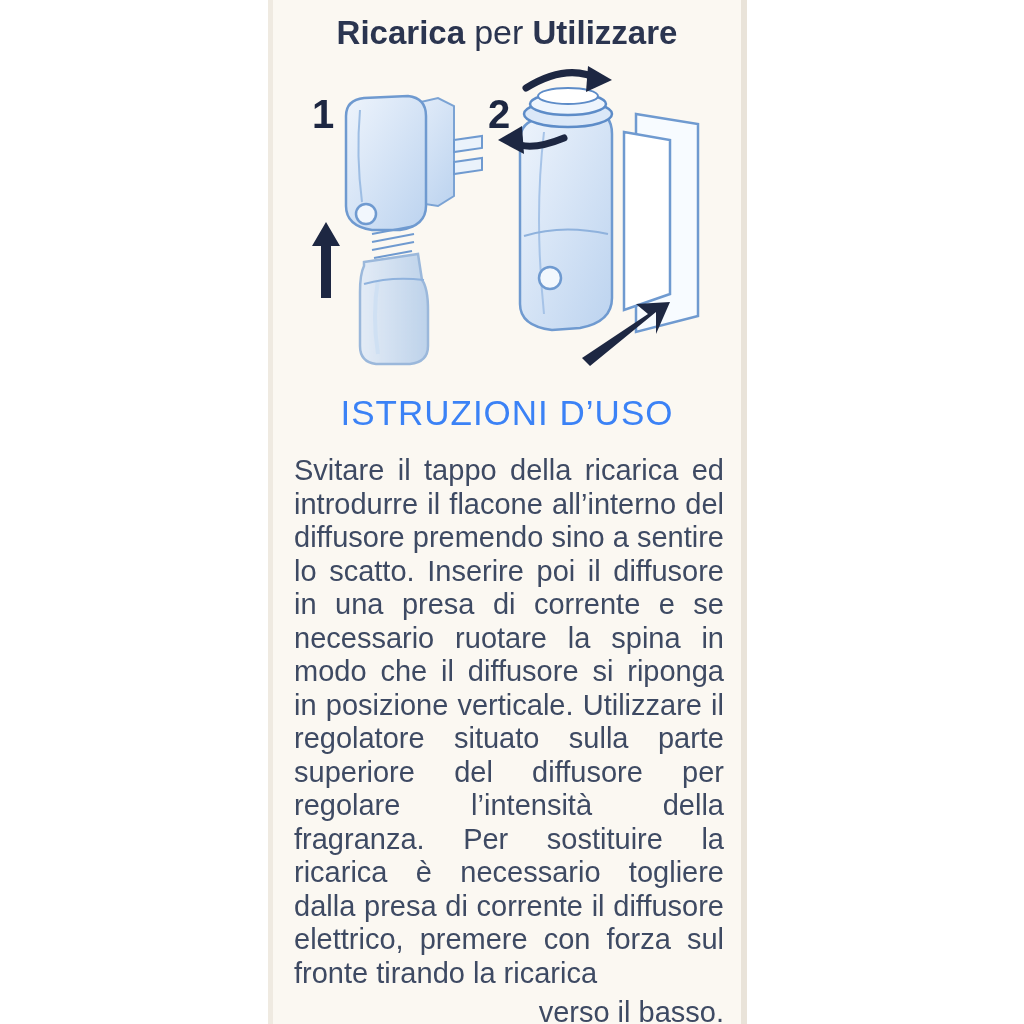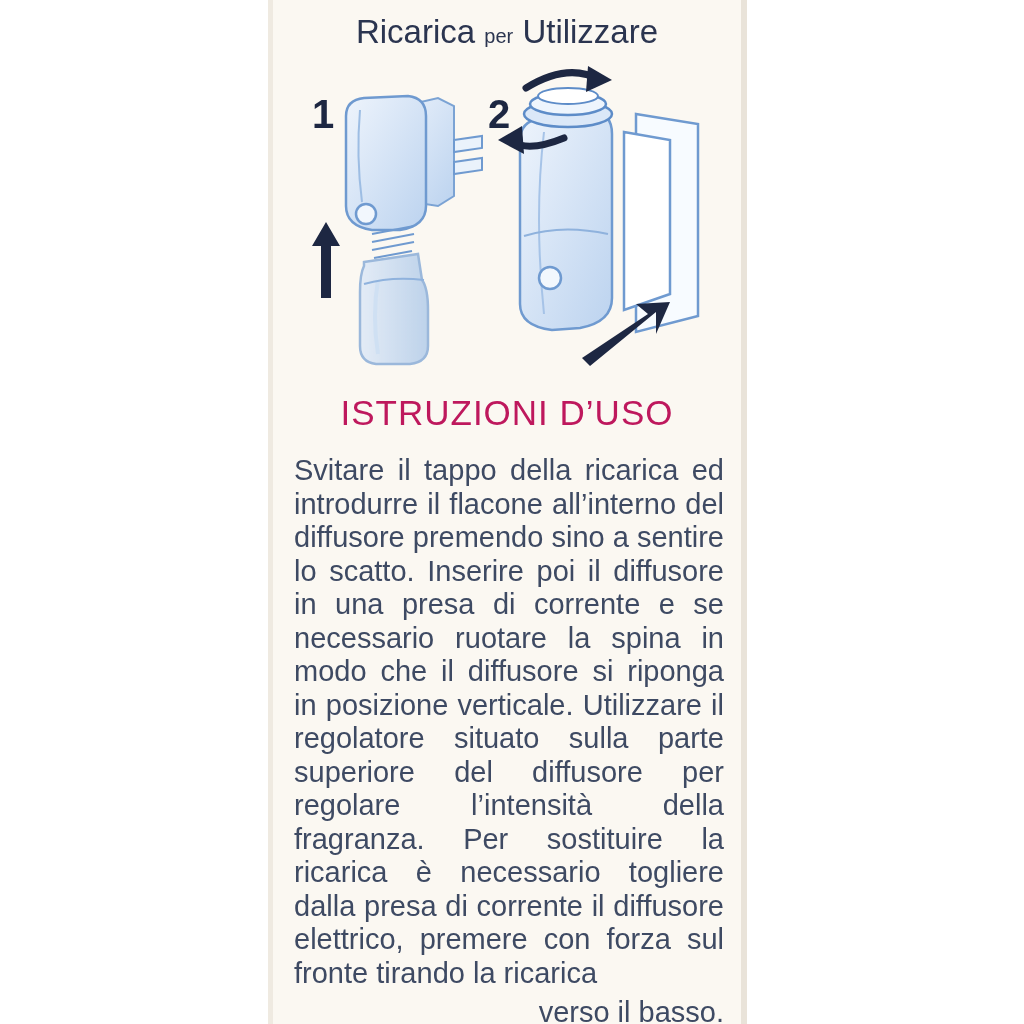--- a/index.html
+++ b/index.html
@@ -68,25 +68,25 @@
     left: 268px;
     top: 12px;
     width: 478px;
     text-align: center;
     color: #2b3550;
     font-size: 33px;
     line-height: 40px;
     white-space: nowrap;
   }
   .title .b {
-    font-weight: normal;
+    font-weight: bold;
   }
   .title .r {
     font-weight: normal;
-    font-size: 20px;
+    font-size: 34px;
   }
 
   
   .illustration {
     position: absolute;
     left: 268px;
     top: 66px;
     width: 478px;
     height: 310px;
   }
@@ -108,21 +108,21 @@
     height: 310px;
   }
 
   
   .instr-heading {
     position: absolute;
     left: 268px;
     top: 392px;
     width: 478px;
     text-align: center;
-    color: #be185d;
+    color: #3b82f6;
     font-size: 35px;
     letter-spacing: 1px;
     line-height: 42px;
   }
 
   
   .body-text {
     position: absolute;
     left: 288px;
     top: 448px;

